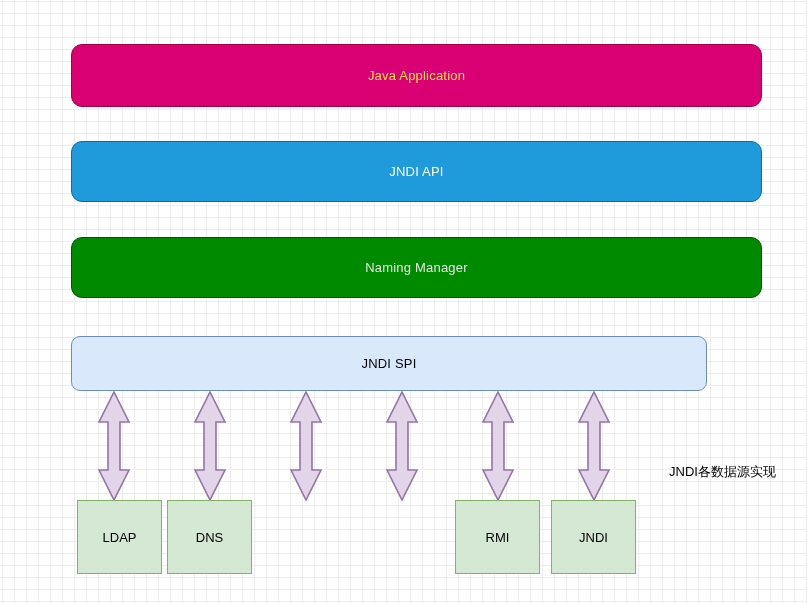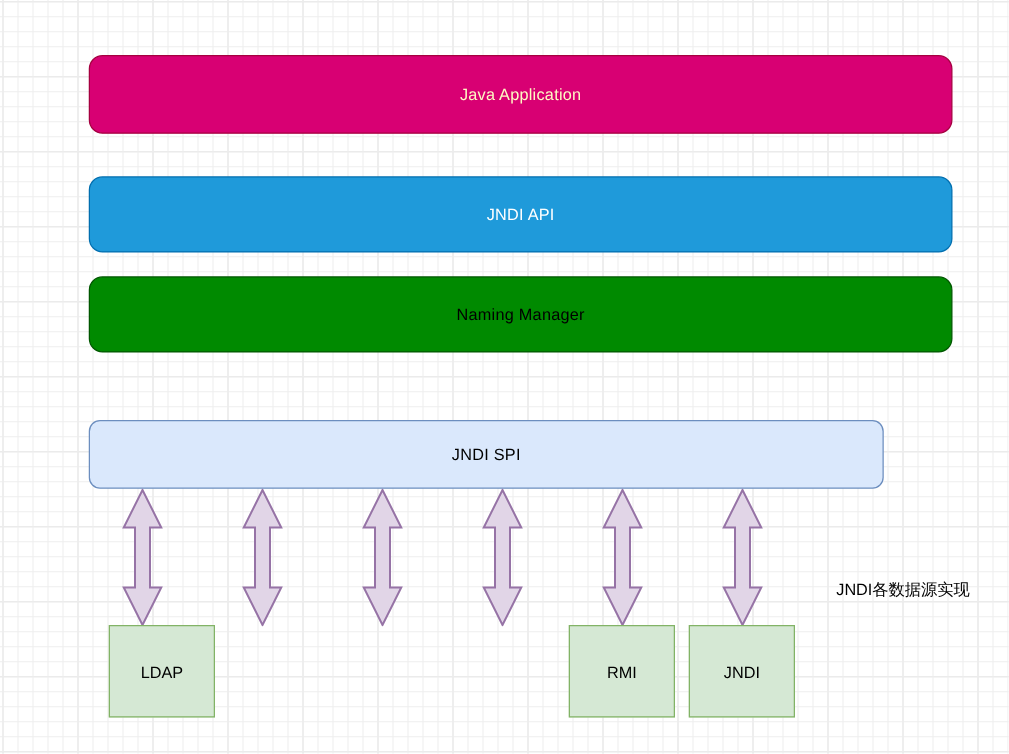--- a/index.html
+++ b/index.html
@@ -36,33 +36,33 @@
     justify-content: center;
     border-radius: 11px;
     font-size: 13px;
     letter-spacing: 0.2px;
     white-space: nowrap;
   }
   .layer-bar.app {
     left: 71px; top: 44px; width: 691px; height: 63px;
     background: #d80073;
     border: 1px solid #a50040;
-    color: #fef9c3;
+    color: #fde047;
   }
   .layer-bar.api {
     left: 71px; top: 141px; width: 691px; height: 61px;
     background: #1f9ada;
     border: 1px solid #006eaf;
     color: #ffffff;
   }
   .layer-bar.manager {
-    left: 71px; top: 221px; width: 691px; height: 61px;
+    left: 71px; top: 237px; width: 691px; height: 61px;
     background: #008a00;
     border: 1px solid #005700;
-    color: #000000;
+    color: #e5e5e5;
     text-align: right;
   }
   .layer-bar.spi {
     left: 71px; top: 336px; width: 636px; height: 55px;
     background: #dae8fc;
     border: 1px solid #6c8ebf;
     color: #000000;
     border-radius: 9px;
   }
 
@@ -140,19 +140,20 @@
     <svg width="34" height="110" viewBox="0 0 34 110" xmlns="http://www.w3.org/2000/svg">
       <path d="M17 1 L32 31 L23 31 L23 79 L32 79 L17 109 L2 79 L11 79 L11 31 L2 31 Z" fill="#e1d5e7" stroke="#9673a6" stroke-width="1.6" stroke-linejoin="miter"></path>
     </svg>
   </div>
   <div class="arrow-wrap" style="left:594px">
     <svg width="34" height="110" viewBox="0 0 34 110" xmlns="http://www.w3.org/2000/svg">
       <path d="M17 1 L32 31 L23 31 L23 79 L32 79 L17 109 L2 79 L11 79 L11 31 L2 31 Z" fill="#e1d5e7" stroke="#9673a6" stroke-width="1.6" stroke-linejoin="miter"></path>
     </svg>
   </div>
 
-  <div class="provider-box" style="left:87px">LDAP</div>
+  <div class="provider-box" style="left:77px">LDAP</div>
+  <div class="provider-box" style="left:167px">DNS</div>
   <div class="provider-box" style="left:455px">RMI</div>
   <div class="provider-box" style="left:551px">JNDI</div>
 
   <div class="annotation">JNDI各数据源实现</div>
 
 </div>
 
 </body></html>

